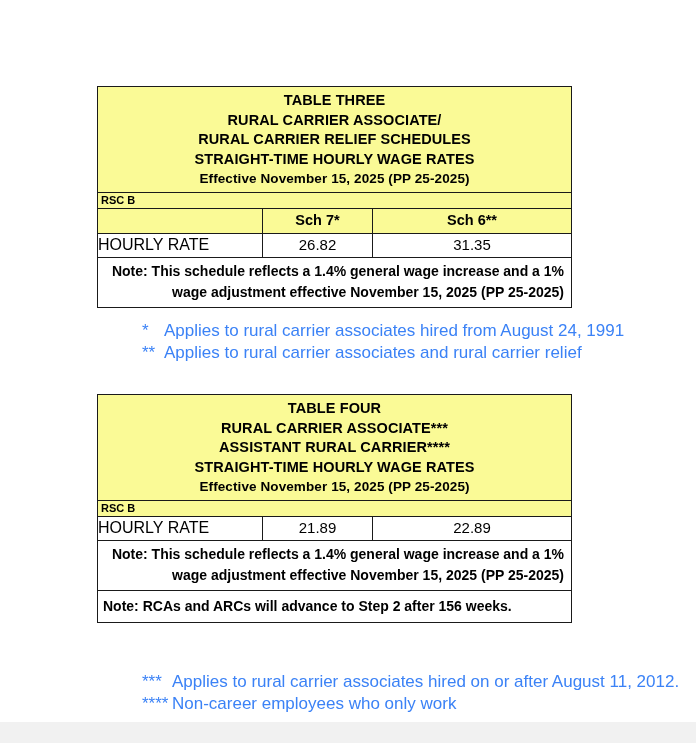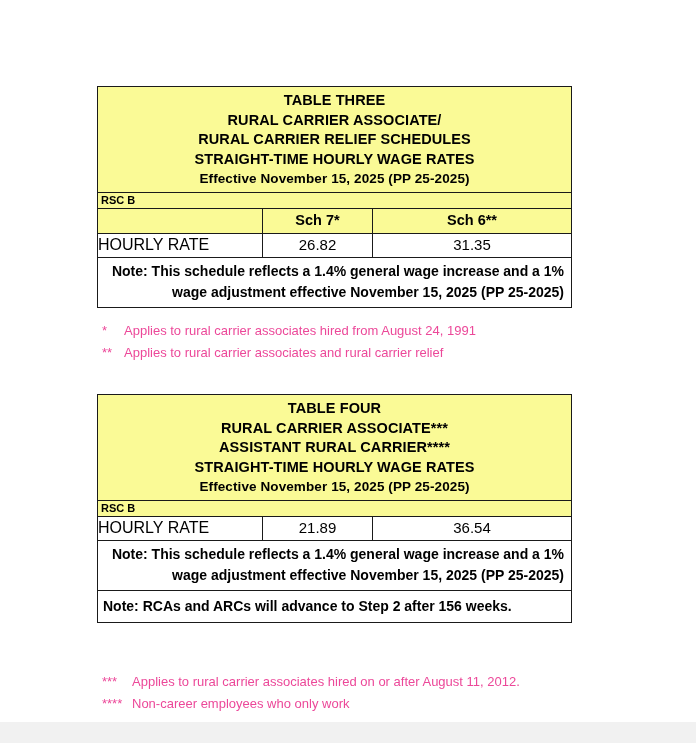--- a/index.html
+++ b/index.html
@@ -137,24 +137,25 @@
   
   .footnotes {
     position: absolute;
     left: 102px;
     width: 520px;
   }
   #footnotes-three { top: 320px; }
   #footnotes-four  { top: 671px; }
 
   .footnote {
-    font-size: 13px;
+    font-size: 17px;
     line-height: 22px;
-    color: #ec4899;
+    color: #3b82f6;
     white-space: nowrap;
+    margin-left: 40px;
   }
   .footnote .star {
     display: inline-block;
     min-width: 22px;
   }
   .footnote.fn-wide .star {
     min-width: 30px;
   }
 </style>
 </head>
@@ -224,21 +225,21 @@
             <div class="title-line">STRAIGHT-TIME HOURLY WAGE RATES</div>
             <div class="title-line effective">Effective November 15, 2025 (PP 25-2025)</div>
           </td>
         </tr>
         <tr>
           <td class="rsc-cell" colspan="3">RSC B</td>
         </tr>
         <tr>
           <td class="data-label">HOURLY RATE</td>
           <td class="data-value">21.89</td>
-          <td class="data-value">36.54</td>
+          <td class="data-value">22.89</td>
         </tr>
         <tr>
           <td class="note-cell" colspan="3">Note: This schedule reflects a 1.4% general wage increase and a 1% wage adjustment effective November 15, 2025 (PP 25-2025)</td>
         </tr>
         <tr>
           <td class="note-cell-left" colspan="3">Note: RCAs and ARCs will advance to Step 2 after 156 weeks.</td>
         </tr>
       </tbody>
     </table>
   </div>

